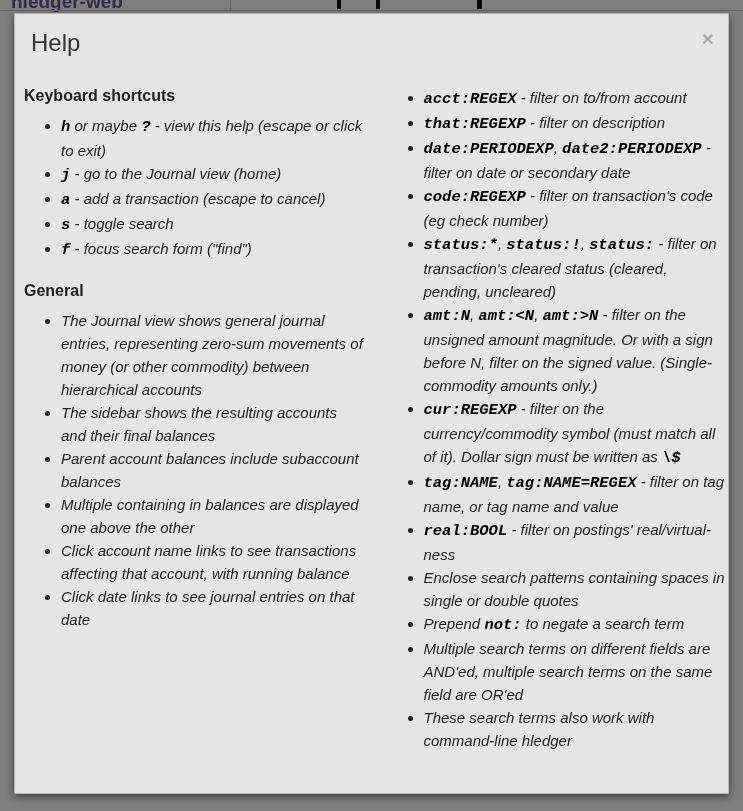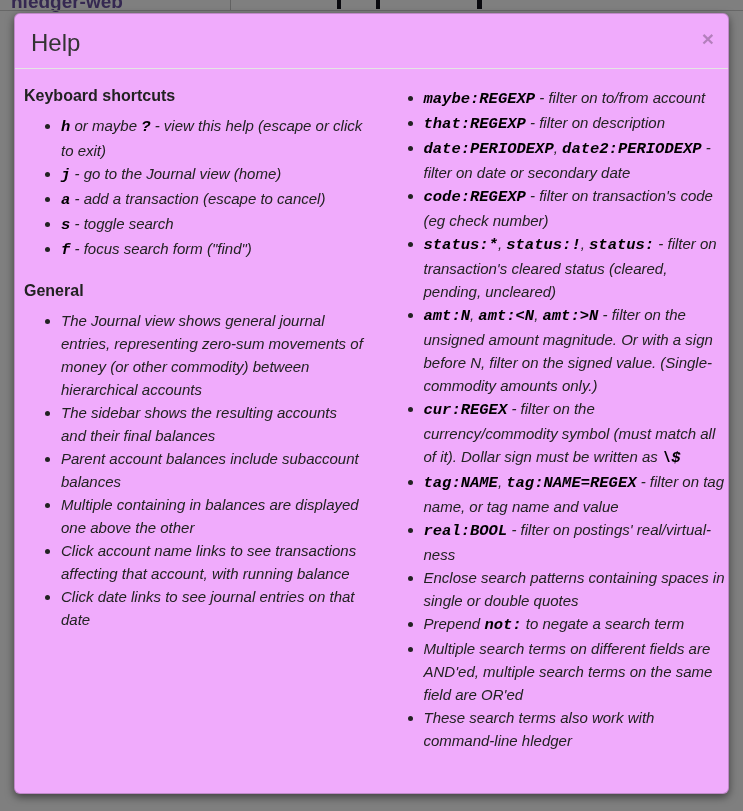--- a/index.html
+++ b/index.html
@@ -14,22 +14,22 @@
   .nav-hline{position:absolute;left:0;top:10px;width:743px;height:1px;background:#cfcfcf;}
   .nav-vline{position:absolute;left:230px;top:0;width:1px;height:10px;background:#c5c5c5;}
   .stem{position:absolute;top:0;width:4px;height:9px;background:#15151f;}
   .stem-1{left:337px;}
   .stem-2{left:376px;}
   .stem-3{left:477px;width:5px;}
   .backdrop{position:absolute;inset:0;background:rgba(0,0,0,0.5);}
   
   .modal{
     position:absolute;left:14px;top:13px;width:715px;height:781px;
-    box-sizing:border-box;background:#f0abfc;
-    border:1px solid rgba(0,0,0,0.2);border-radius:6px;
+    box-sizing:border-box;background:#e5e5e5;
+    border:1px solid rgba(0,0,0,0.2);border-radius:1px;
     box-shadow:0 3px 9px rgba(0,0,0,0.5);
     overflow:hidden;
   }
   .modal-header{position:relative;padding:12px 16px 9px;border-bottom:1px solid #e5e5e5;}
   .modal-title{margin:0;font-size:24px;font-weight:500;line-height:33px;color:#333;}
   .close-btn{
     position:absolute;right:14px;top:14px;
     background:none;border:none;padding:0;cursor:pointer;
     font-family:"Liberation Sans",sans-serif;
     font-size:21px;font-weight:bold;line-height:1;color:#000;opacity:.25;
@@ -81,27 +81,27 @@
           <li><span>The Journal view shows general journal entries, representing zero-sum movements of money (or other commodity) between hierarchical accounts</span></li>
           <li><span>The sidebar shows the resulting accounts and their final balances</span></li>
           <li><span>Parent account balances include subaccount balances</span></li>
           <li><span>Multiple containing in balances are displayed one above the other</span></li>
           <li><span>Click account name links to see transactions affecting that account, with running balance</span></li>
           <li><span>Click date links to see journal entries on that date</span></li>
         </ul>
       </div>
     <div class="col col-right">
         <ul>
-          <li><code>maybe:REGEXP</code><span> - filter on to/from account</span></li>
+          <li><code>acct:REGEX</code><span> - filter on to/from account</span></li>
           <li><code>that:REGEXP</code><span> - filter on description</span></li>
           <li><code>date:PERIODEXP</code><span>, </span><code>date2:PERIODEXP</code><span> - filter on date or secondary date</span></li>
           <li><code>code:REGEXP</code><span> - filter on transaction's code (eg check number)</span></li>
           <li><code>status:*</code><span>, </span><code>status:!</code><span>, </span><code>status:</code><span> - filter on transaction's cleared status (cleared, pending, uncleared)</span></li>
           <li><code>amt:N</code><span>, </span><code>amt:&lt;N</code><span>, </span><code>amt:&gt;N</code><span> - filter on the unsigned amount magnitude. Or with a sign before N, filter on the signed value. (Single-commodity amounts only.)</span></li>
-          <li><code>cur:REGEX</code><span> - filter on the currency/commodity symbol (must match all of it). Dollar sign must be written as </span><code>\$</code></li>
+          <li><code>cur:REGEXP</code><span> - filter on the currency/commodity symbol (must match all of it). Dollar sign must be written as </span><code>\$</code></li>
           <li><code>tag:NAME</code><span>, </span><code>tag:NAME=REGEX</code><span> - filter on tag name, or tag name and value</span></li>
           <li><code>real:BOOL</code><span> - filter on postings' real/virtual-ness</span></li>
           <li><span>Enclose search patterns containing spaces in single or double quotes</span></li>
           <li><span>Prepend </span><code>not:</code><span> to negate a search term</span></li>
           <li><span>Multiple search terms on different fields are AND'ed, multiple search terms on the same field are OR'ed</span></li>
           <li><span>These search terms also work with command-line hledger</span></li>
         </ul>
       </div>
   </div>
 </div>

